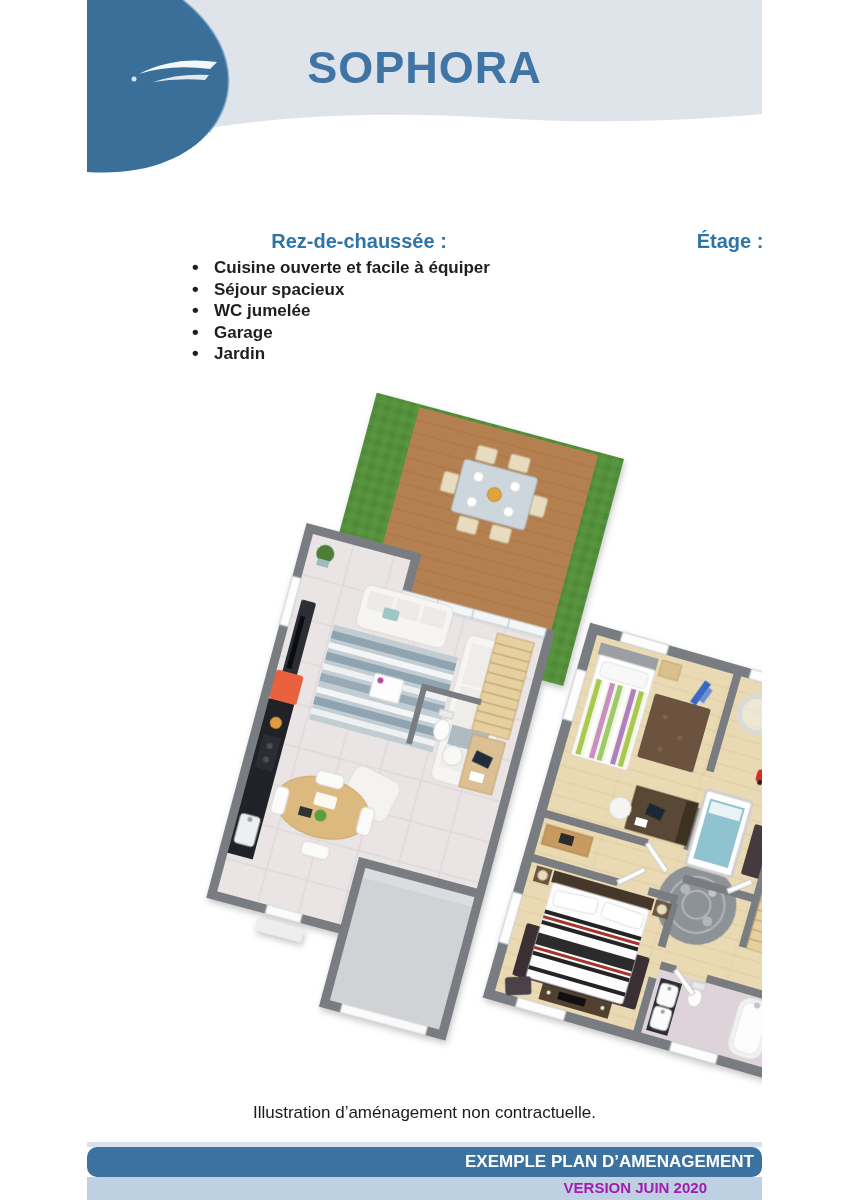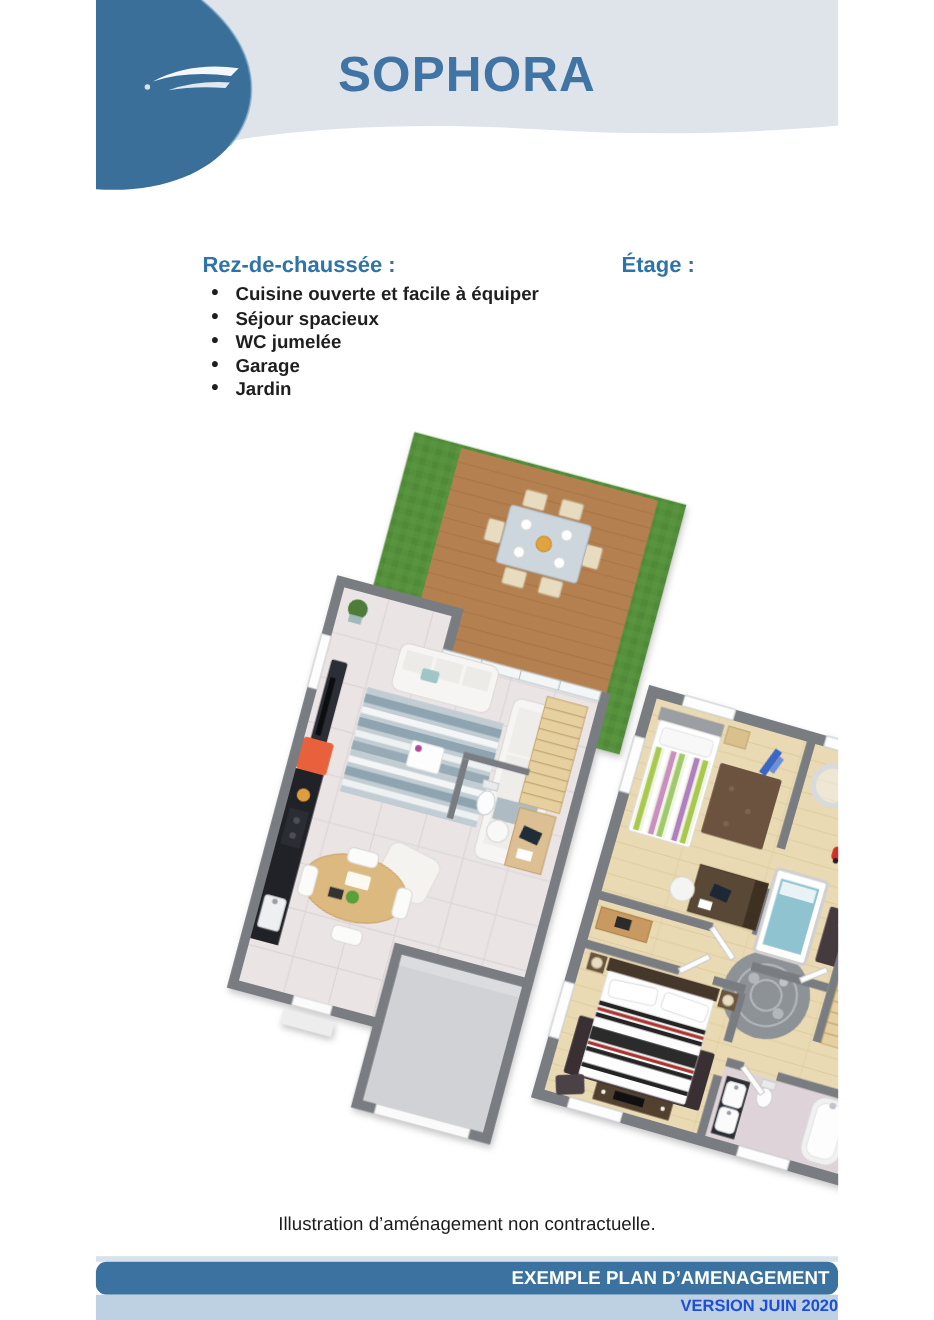--- a/index.html
+++ b/index.html
@@ -15,33 +15,33 @@
   .page{position:relative;width:675px;height:1200px;margin:0 auto;background:#fff;overflow:hidden;}
   .header-art{position:absolute;top:0;left:0;}
   .page-title{position:absolute;top:42px;left:0;width:100%;text-align:center;
     font-size:45px;font-weight:bold;letter-spacing:1px;color:var(--accent);}
   .intro{position:absolute;top:159px;left:0;width:100%;text-align:center;
     font-size:26px;font-weight:bold;line-height:32px;color:var(--text);letter-spacing:-0.3px;}
   .cols{position:absolute;top:230px;left:0;width:100%;}
   .col{position:absolute;top:0;}
   .col.left{left:97px;width:350px;}
   .col.right{left:478px;width:330px;}
-  .col h3{color:#2e74a8;font-size:20px;font-weight:bold;margin-bottom:4px;}
+  .col h3{color:#2e74a8;font-size:20px;font-weight:bold;margin-bottom:4px;text-align:center;}
   .col ul{list-style:none;}
   .col li{position:relative;font-size:17px;font-weight:bold;line-height:21.5px;padding-left:30px;}
   .col li::before{content:"\2022";position:absolute;left:8px;top:-1px;font-size:19px;}
   .plan{position:absolute;top:385px;left:0;}
   .pgroup{filter:drop-shadow(2px 3px 3px rgba(70,70,70,.30));}
   .caption{position:absolute;top:1103px;left:0;width:100%;text-align:center;
     font-size:17px;color:#1b1b1b;font-family:"Liberation Sans",sans-serif;}
   .foot-strip{position:absolute;left:0;width:100%;height:5px;top:1142px;background:#d8e2ec;}
   .foot-dark{position:absolute;left:0;width:100%;height:30px;top:1147px;background:var(--bar-dark);
     color:#fff;font-weight:bold;font-size:17px;line-height:30px;text-align:right;padding-right:8px;border-radius:10px;}
   .foot-light{position:absolute;left:0;width:100%;height:23px;top:1177px;background:var(--bar-light);
-    color:#1d4ed8;font-weight:bold;font-size:15px;line-height:22px;text-align:right;}
+    color:#a21caf;font-weight:bold;font-size:15px;line-height:22px;text-align:right;padding-right:55px;}
 </style>
 </head>
 <body>
 
 <div class="page">
 
   <svg class="header-art" width="849" height="210" viewBox="0 0 849 210">
     <path d="M0,0 H849 V90 C690,120 540,126 410,118 C250,108 110,120 0,158 Z" fill="var(--header-band,#dfe3ea)"></path>
     <path d="M0,0 H96 C150,44 152,96 122,132 C100,158 58,176 0,172 Z" fill="var(--blob,#3a6f9a)"></path>
     <path d="M96,0 C150,44 152,96 122,132" fill="none" stroke="#6d9cc0" stroke-width="2" opacity=".6"></path>

